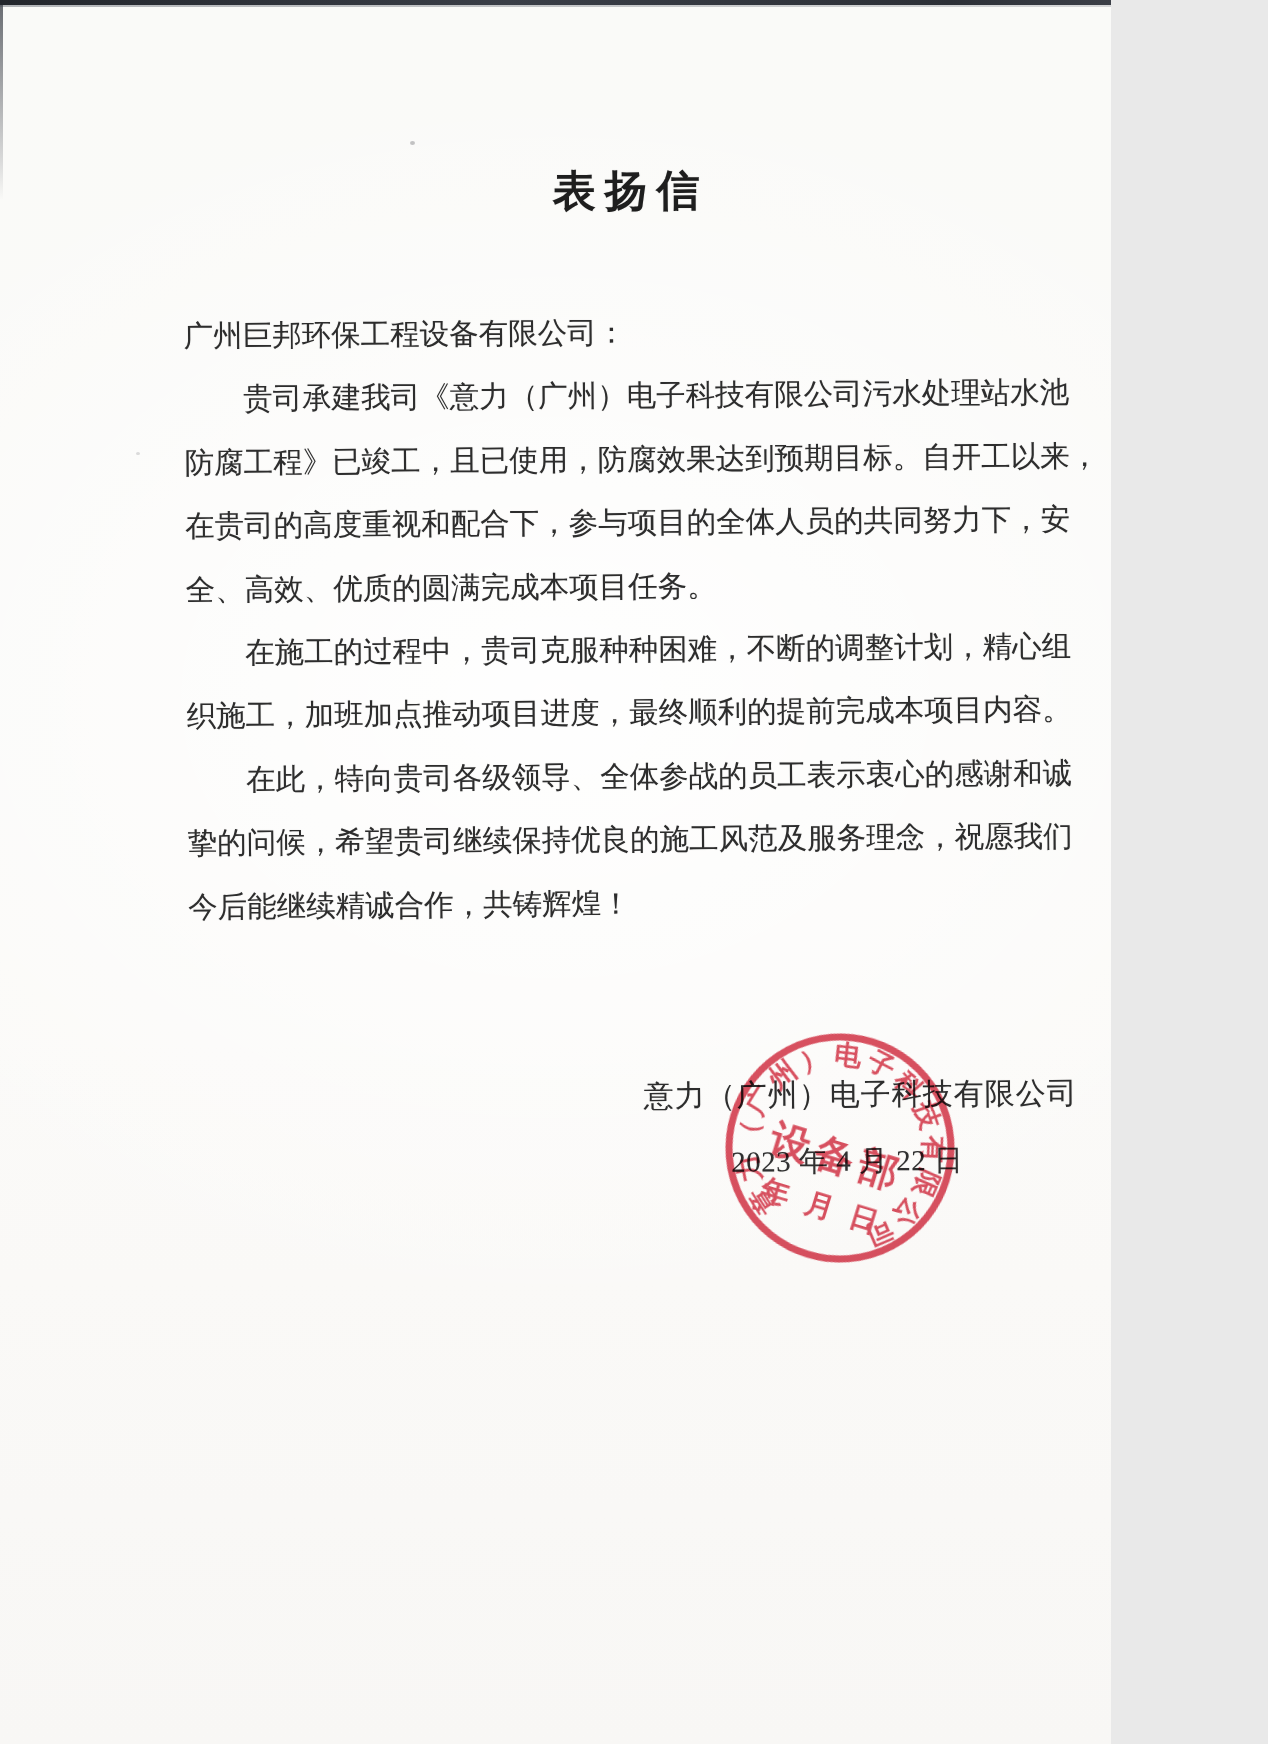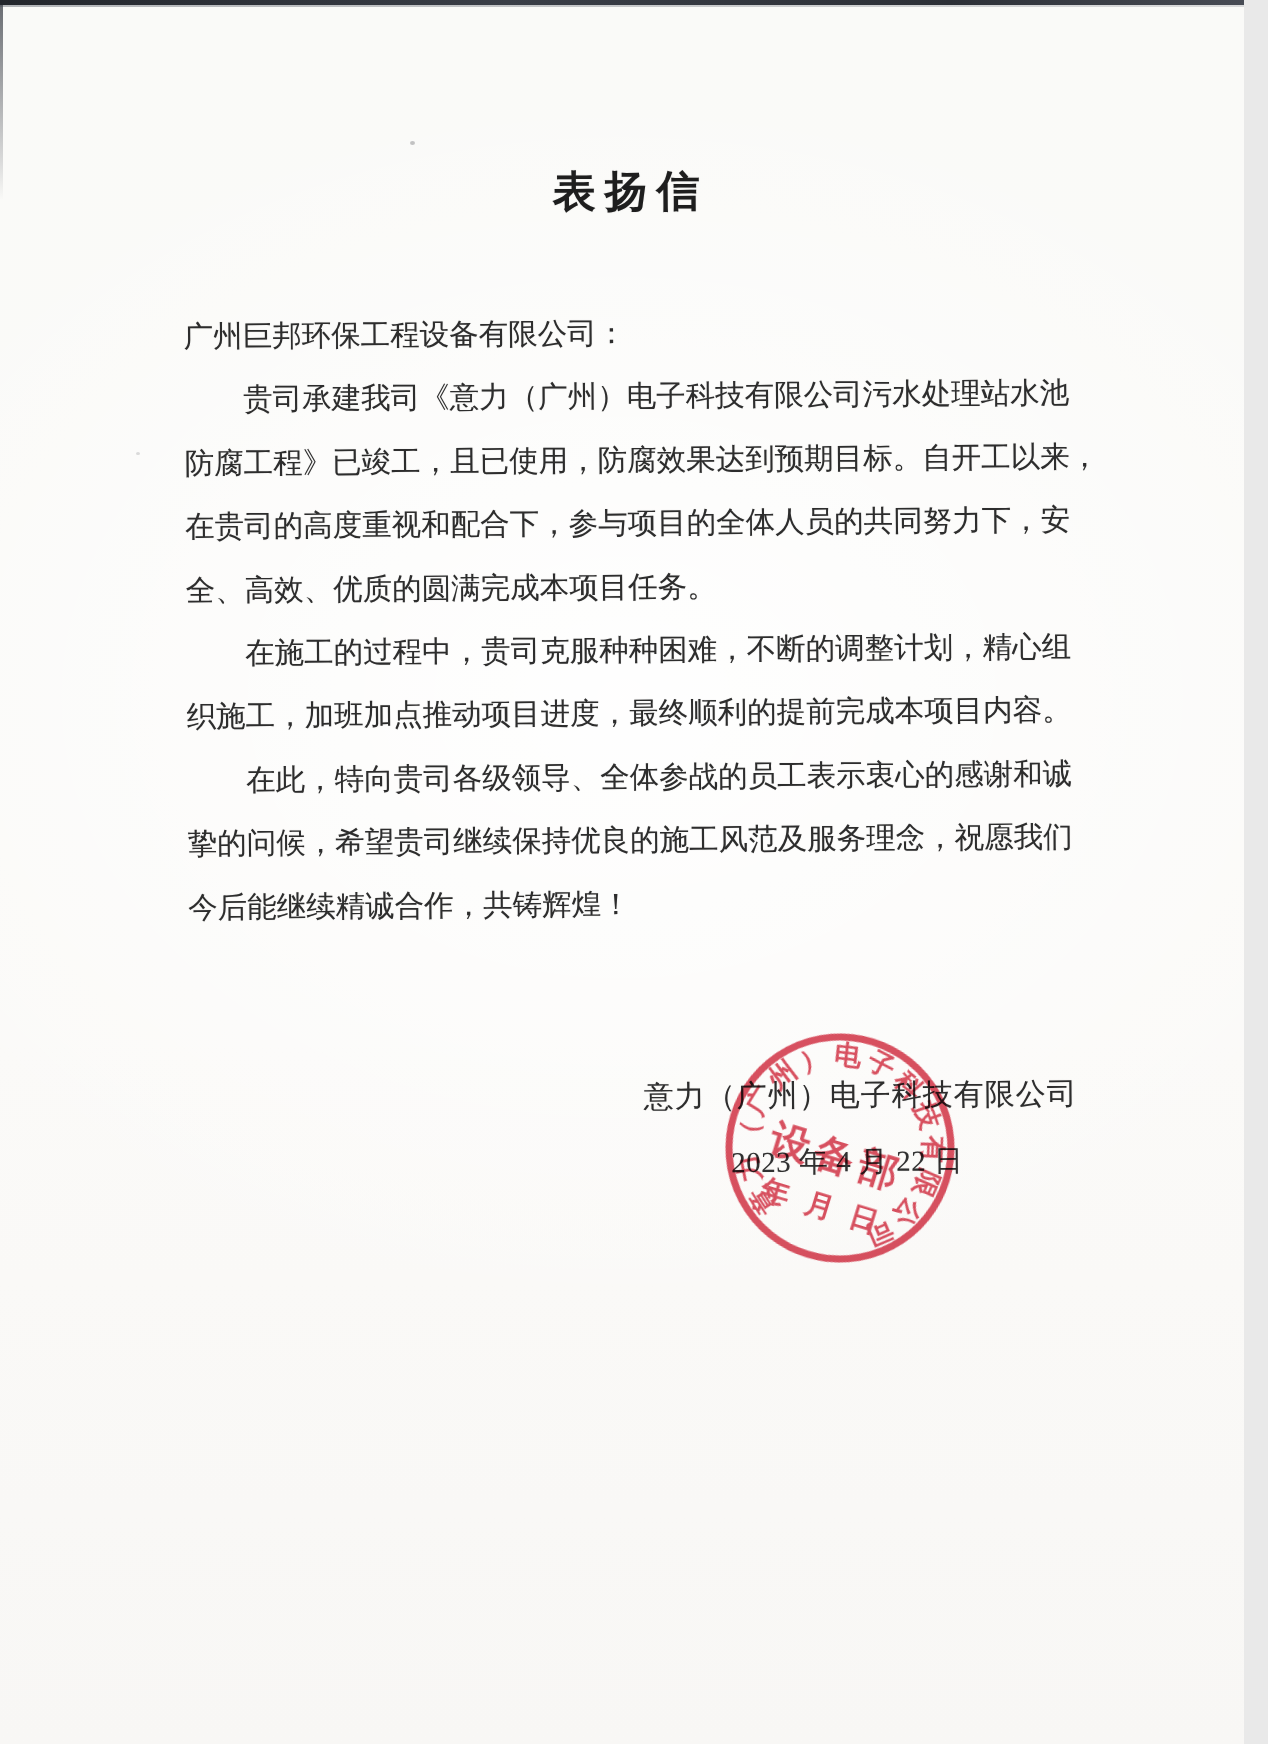--- a/index.html
+++ b/index.html
@@ -4,21 +4,21 @@
 <style>
   html,body{margin:0;padding:0;}
   body{
     width:1268px;height:1744px;
     background:#e9e9e9;
     font-family:"Liberation Serif","DejaVu Serif",serif;
     overflow:hidden;
   }
   .page{
     position:relative;
-    width:1244px;height:1744px;
+    width:1111px;height:1744px;
     background:
       radial-gradient(1200px 900px at 50% 40%, rgba(255,255,255,0.9), rgba(255,255,255,0) 70%),
       linear-gradient(180deg,#fafaf8 0%,#fbfaf8 60%,#f8f7f5 100%);
     overflow:hidden;
   }
   
   .edge-top{
     position:absolute;left:0;top:0;width:1268px;height:5px;
     background:linear-gradient(90deg,#23262c,#3a3e47 40%,#2d3037 75%,#4a4e57);
   }

